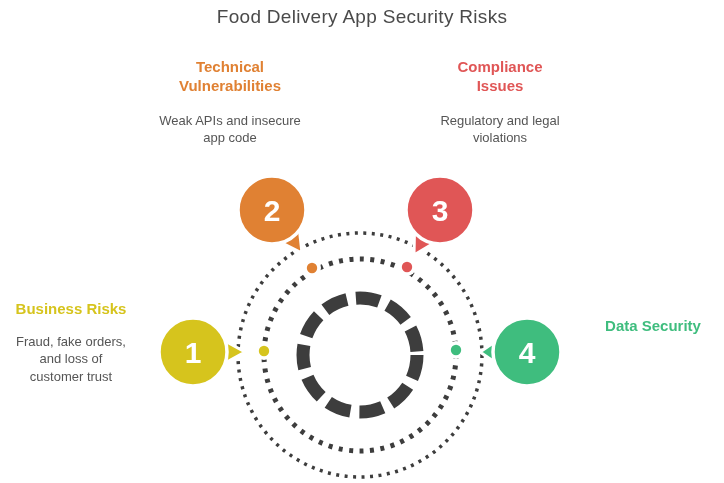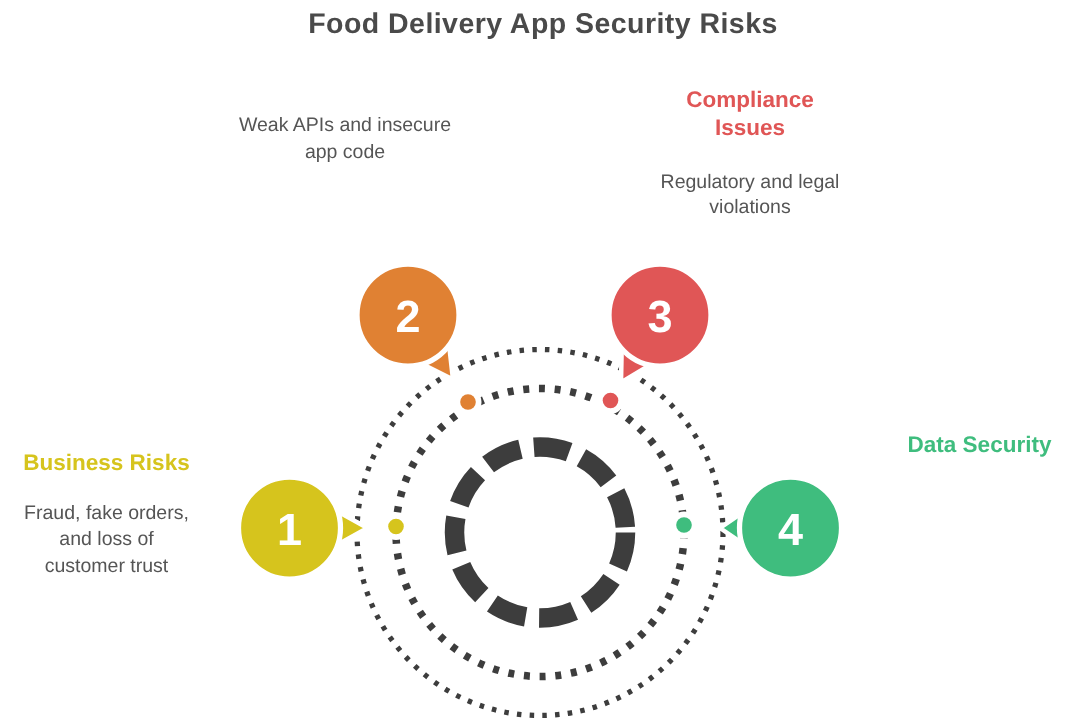--- a/index.html
+++ b/index.html
@@ -2,33 +2,33 @@
 <html><head>
 <meta charset="utf-8">
 <style>
   html,body{margin:0;padding:0;background:#ffffff;}
   #stage{
     position:relative;width:724px;height:483px;background:#ffffff;
     font-family:"Liberation Sans", sans-serif;overflow:hidden;
   }
   .title{
     position:absolute;top:6px;left:0;width:724px;text-align:center;
-    font-size:19px;font-weight:bold;color:#4a4a4a;letter-spacing:.3px;
+    font-size:19px;font-weight:normal;color:#4a4a4a;letter-spacing:.3px;
   }
   .block{position:absolute;text-align:center;}
   .block h3{margin:0;font-size:15px;font-weight:bold;line-height:1.25;}
   .block .hwrap{display:inline-block;}
   .block p{margin:16px 0 0 0;font-size:13px;line-height:1.35;color:#555555;}
   #blk-tech{left:150px;top:58px;width:160px;}
   #blk-tech .hwrap{max-width:140px;}
   #blk-comp{left:420px;top:58px;width:160px;}
   #blk-comp .hwrap{max-width:112px;}
   #blk-biz{left:0px;top:300px;width:142px;}
   #blk-biz p{max-width:114px;margin-left:auto;margin-right:auto;margin-top:14px;}
-  #blk-data{left:582px;top:288px;width:142px;}
+  #blk-data{left:582px;top:317px;width:142px;}
   #blk-data p{max-width:114px;margin-left:auto;margin-right:auto;margin-top:14px;}
   .c-yellow{color:#d6c41d;}
   .c-orange{color:#e08133;}
   .c-red{color:#e05656;}
   .c-green{color:#3fbd7e;}
   svg{position:absolute;left:0;top:0;}
   .ring{fill:none;stroke:#3d3d3d;}
   .ring-outer{stroke-width:3.5;stroke-dasharray:3 5.5;}
   .ring-mid{stroke-width:5;stroke-dasharray:4 6.5;}
   .ring-inner{stroke-width:13;stroke-dasharray:24 9;}
@@ -39,20 +39,21 @@
   .dot-halo{fill:#ffffff;}
 </style>
 </head>
 <body>
 
 <div id="stage">
 
   <div class="title">Food Delivery App Security Risks</div>
 
   <div class="block" id="blk-tech">
+    <h3 class="c-orange"><span class="hwrap">Technical Vulnerabilities</span></h3>
     <p>Weak APIs and insecure app code</p>
   </div>
 
   <div class="block" id="blk-comp">
     <h3 class="c-red"><span class="hwrap">Compliance Issues</span></h3>
     <p>Regulatory and legal violations</p>
   </div>
 
   <div class="block" id="blk-biz">
     <h3 class="c-yellow"><span class="hwrap">Business Risks</span></h3>

